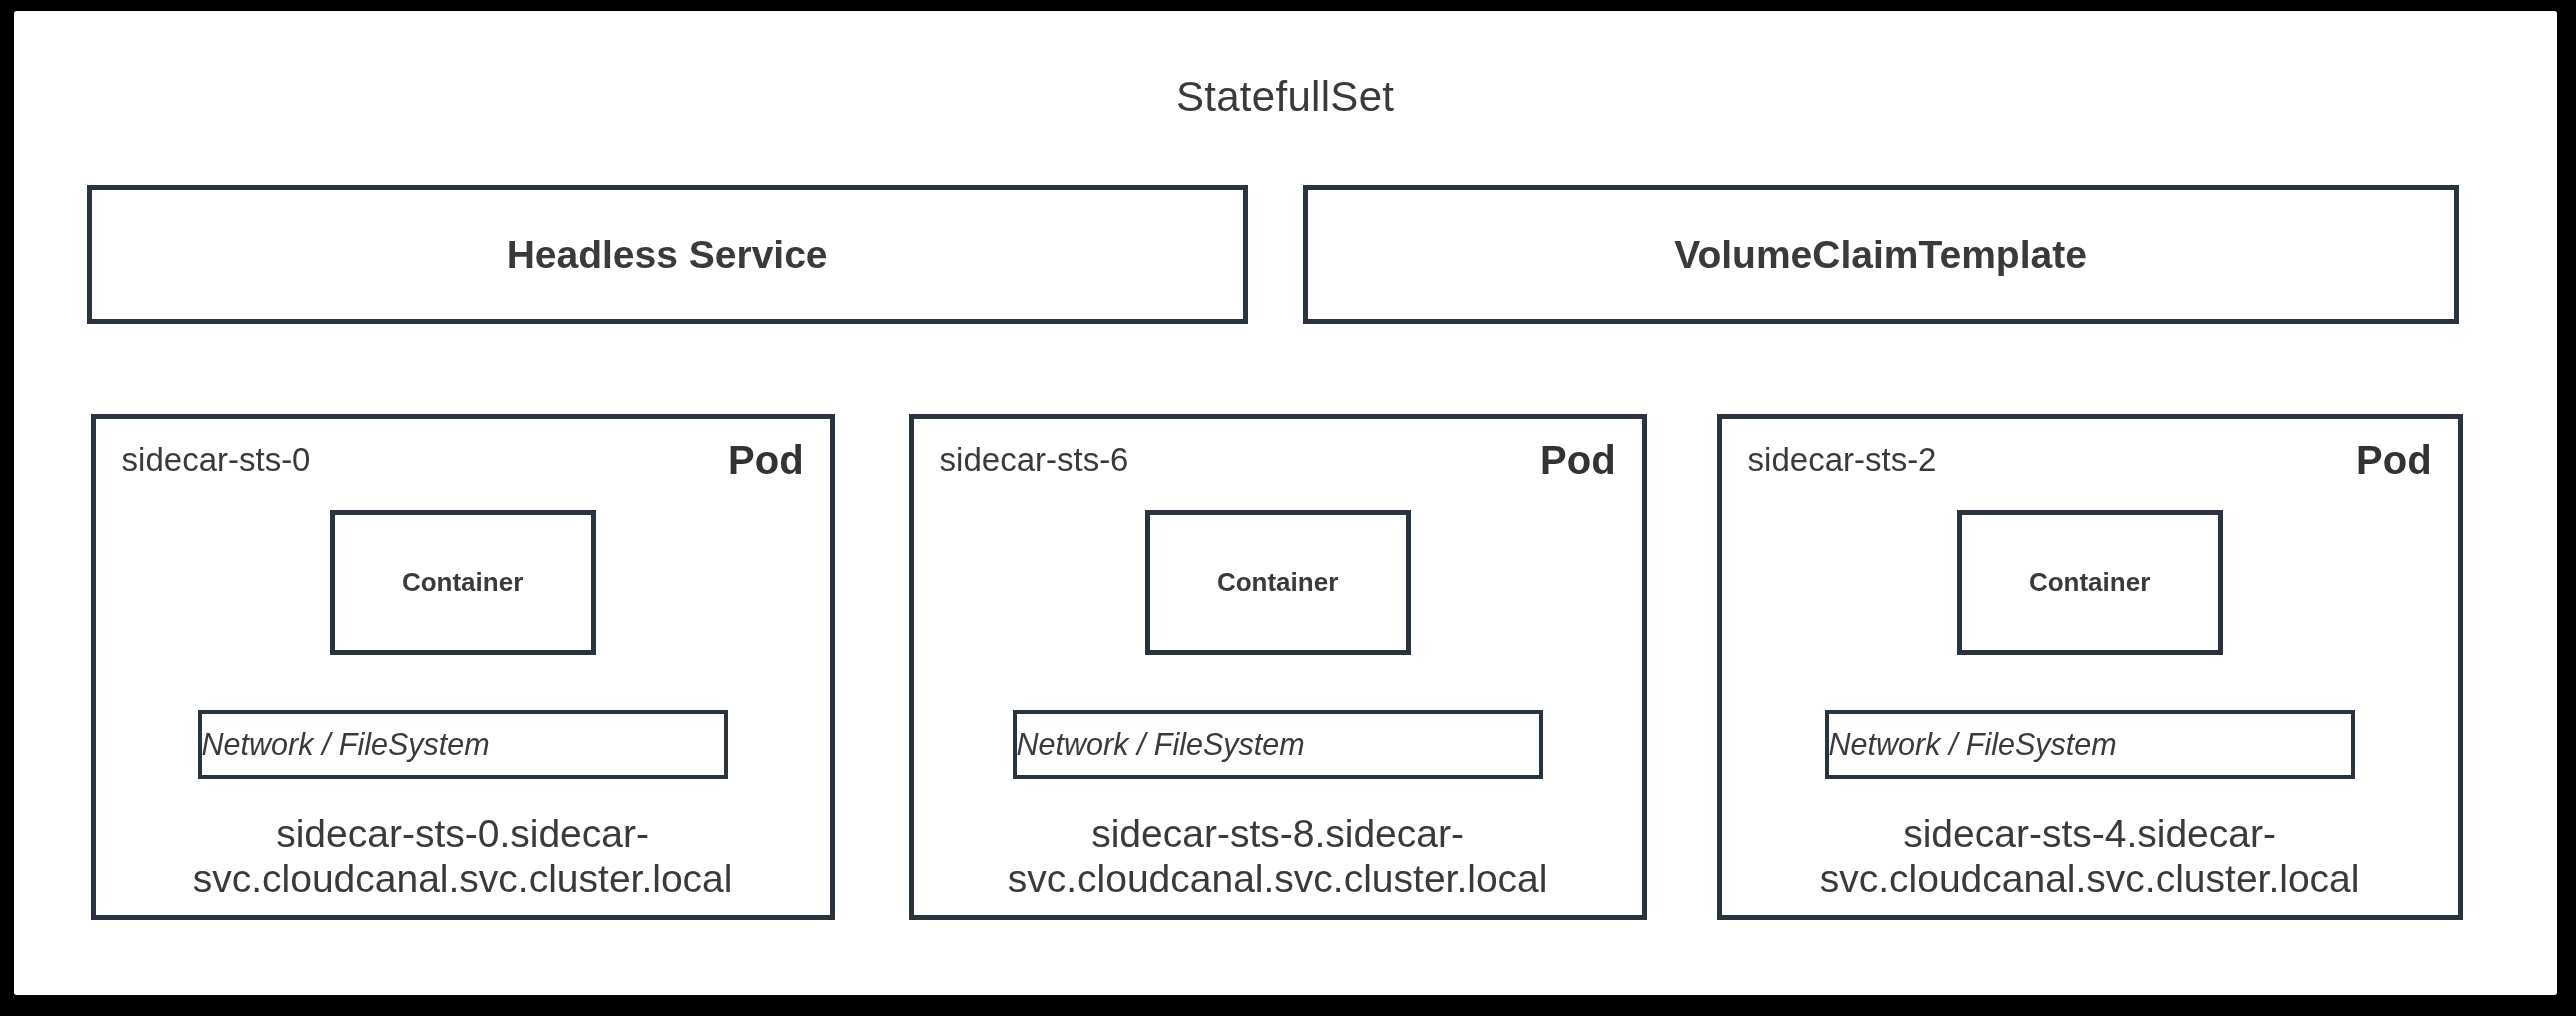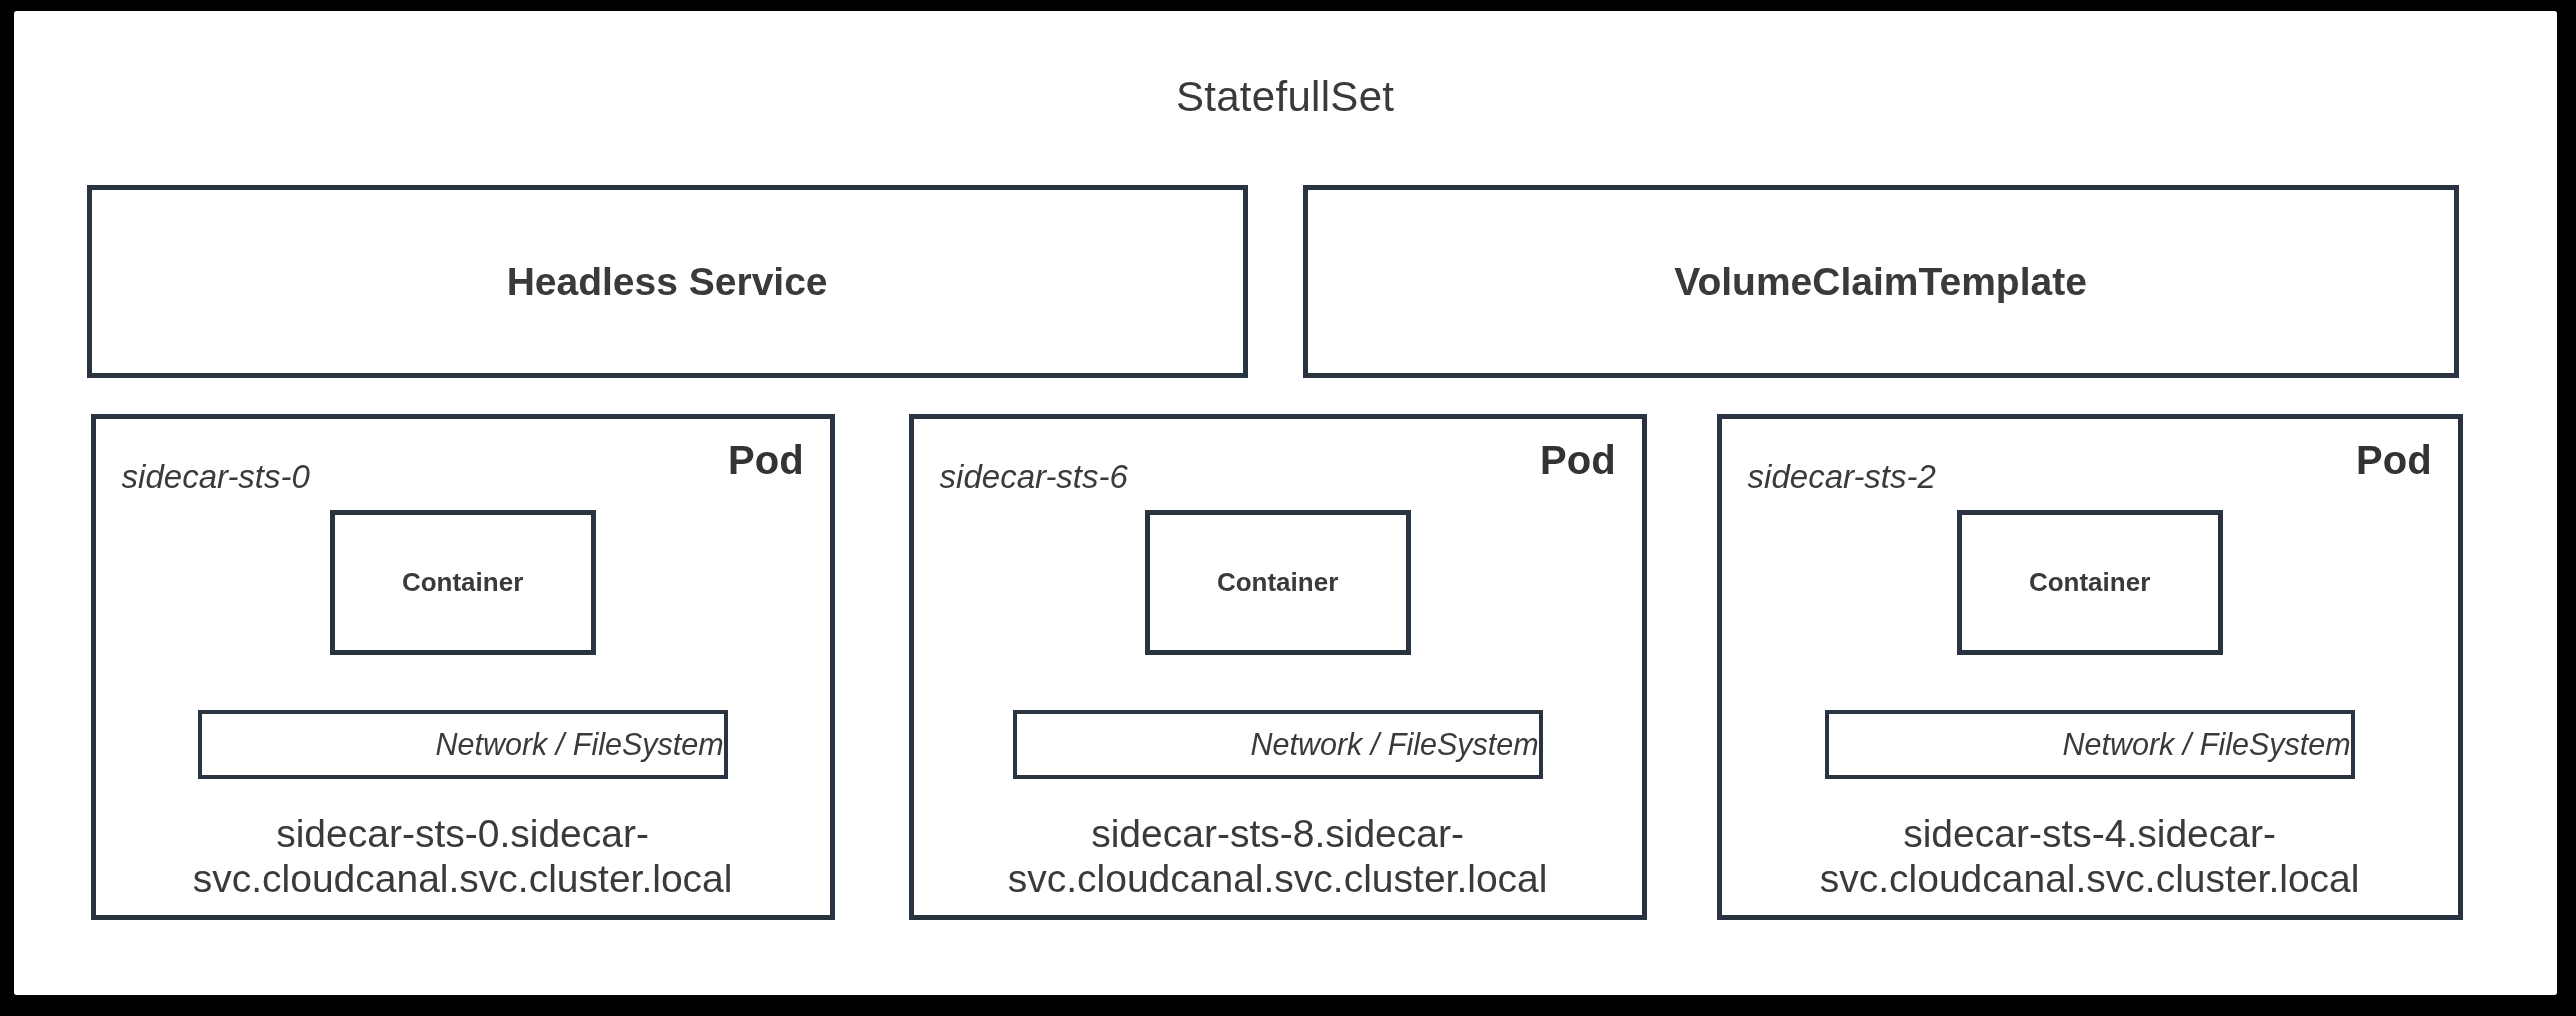--- a/index.html
+++ b/index.html
@@ -30,21 +30,21 @@
     top: 62px;
     text-align: center;
     font-size: 42px;
     font-weight: normal;
     color: #3a3a3a;
     letter-spacing: 0.3px;
   }
   .top-box {
     position: absolute;
     top: 174px;
-    height: 193px;
+    height: 139px;
     box-sizing: border-box;
     border: 5.4px solid #2a3340;
     background: #ffffff;
     display: flex;
     align-items: center;
     justify-content: center;
   }
   .top-box .box-label {
     font-size: 39px;
     font-weight: bold;
@@ -61,23 +61,22 @@
     border: 5.4px solid #2a3340;
     background: #ffffff;
   }
   .pod-1 { left: 77px;  width: 744px; }
   .pod-2 { left: 895px; width: 738px; }
   .pod-3 { left: 1703px; width: 746px; }
 
   .pod-name {
     position: absolute;
     left: 26px;
-    top: 39px;
+    top: 22px;
     font-size: 33px;
-    font-style: italic;
     color: #3a3a3a;
     text-align: center;
   }
   .pod-badge {
     position: absolute;
     right: 26px;
     top: 19px;
     font-size: 40px;
     font-weight: bold;
     color: #333333;
@@ -104,21 +103,21 @@
     position: absolute;
     left: 50%;
     transform: translateX(-50%);
     top: 291px;
     width: 530px;
     height: 69px;
     box-sizing: border-box;
     border: 4.7px solid #2a3340;
     display: flex;
     align-items: center;
-    justify-content: flex-end;
+    justify-content: flex-start;
   }
   .network-box .box-label {
     font-size: 30.5px;
     font-style: italic;
     color: #3a3a3a;
   }
   .pod-dns {
     position: absolute;
     left: 0;
     right: 0;

